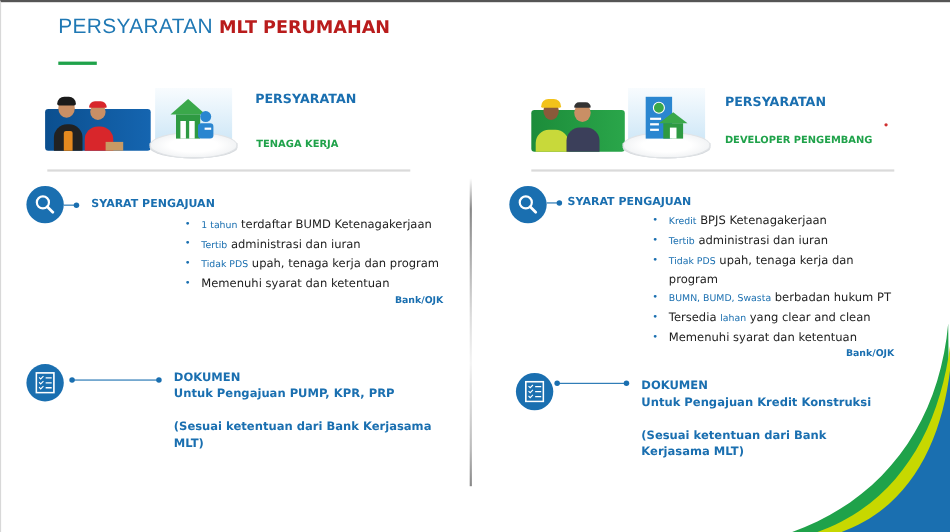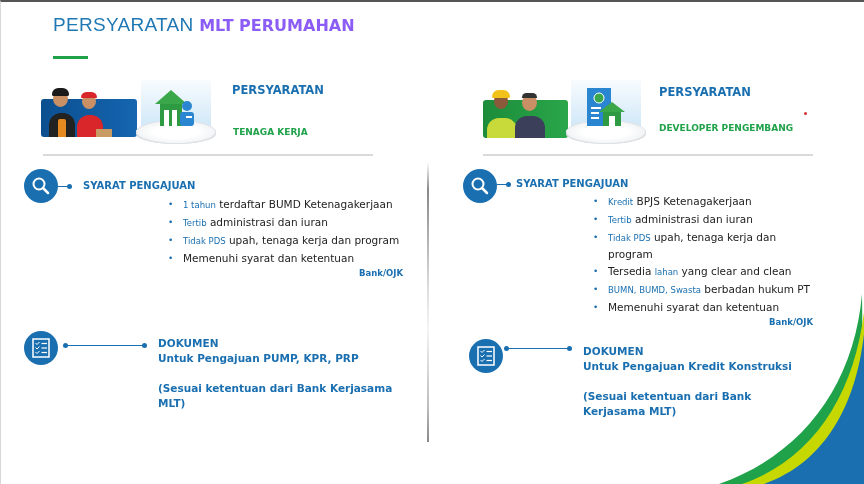--- a/index.html
+++ b/index.html
@@ -3,21 +3,21 @@
   <meta charset="utf-8">
   <style>
     * { box-sizing: border-box; margin: 0; padding: 0; }
     html, body { width: 864px; height: 484px; overflow: hidden; background: #ffffff; }
     body { font-family: "DejaVu Sans", sans-serif; position: relative; }
 
     .slide { position: absolute; left: 0; top: 0; width: 864px; height: 484px; background: #fff; border-top: 2px solid #555; border-left: 1px solid #d8d8d8; overflow: hidden; }
 
     .title { position: absolute; left: 52px; top: 12px; font-family: "Liberation Sans", sans-serif; font-size: 19px; color: #1f78b4; letter-spacing: 0.3px; white-space: nowrap; }
     .title .light { font-weight: normal; }
-    .title .bold { font-weight: bold; font-family: "DejaVu Sans", sans-serif; font-size: 16px; color: #8b5cf6; letter-spacing: 0; }
+    .title .bold { font-weight: bold; font-family: "DejaVu Sans", sans-serif; font-size: 16px; color: #b91c1c; letter-spacing: 0; }
     .title-underline { position: absolute; left: 52px; top: 54px; width: 35px; height: 3px; background: #1fa24a; }
 
     
     .photo-banner { position: absolute; border-radius: 3px; }
     .photo-left { left: 40px; top: 97px; width: 96px; height: 38px; background: linear-gradient(90deg,#0b4f8f,#1565b0); }
     .photo-right { left: 482px; top: 98px; width: 85px; height: 38px; background: linear-gradient(90deg,#1c8c3a,#2aa64a); }
     .person { position: absolute; bottom: 0; border-radius: 12px 12px 0 0; }
     .head { position: absolute; border-radius: 50%; background: #c98f65; }
 
     .pedestal { position: absolute; }
@@ -168,22 +168,22 @@
     </svg>
   </div>
   <div class="connector" style="left:496px;top:182px;width:10px;"></div>
   <div class="dot" style="left:505px;top:180px;"></div>
   <div class="sec-title" style="left:515px;top:176px;">SYARAT PENGAJUAN</div>
 
   <ul class="req-list" style="left:592px;top:191px;width:220px;">
     <li><span class="hl">Kredit</span><span> BPJS Ketenagakerjaan</span></li>
     <li><span class="hl">Tertib</span><span> administrasi dan iuran</span></li>
     <li><span class="hl">Tidak PDS</span><span> upah, tenaga kerja dan program</span></li>
+    <li><span class="hl">BUMN, BUMD, Swasta</span><span> berbadan hukum PT</span></li>
     <li><span>Tersedia </span><span class="hl">lahan</span><span> yang clear and clean</span></li>
-    <li><span class="hl">BUMN, BUMD, Swasta</span><span> berbadan hukum PT</span></li>
     <li><span>Memenuhi syarat dan ketentuan</span><span class="bankojk">Bank/OJK</span></li>
   </ul>
 
   <div class="icon-circle" style="left:468px;top:337px;">
     <svg width="18" height="20" viewBox="0 0 18 20">
       <rect x="1" y="1" width="16" height="18" fill="none" stroke="#fff" stroke-width="1.5"></rect>
       <path d="M3.5 5 l1.5 1.5 l2.5 -2.5 M3.5 9.5 l1.5 1.5 l2.5 -2.5 M3.5 14 l1.5 1.5 l2.5 -2.5" stroke="#fff" stroke-width="1" fill="none"></path>
       <line x1="9.5" y1="5.5" x2="15" y2="5.5" stroke="#fff" stroke-width="1.2"></line>
       <line x1="9.5" y1="10" x2="15" y2="10" stroke="#fff" stroke-width="1.2"></line>
       <line x1="9.5" y1="14.5" x2="15" y2="14.5" stroke="#fff" stroke-width="1.2"></line>

